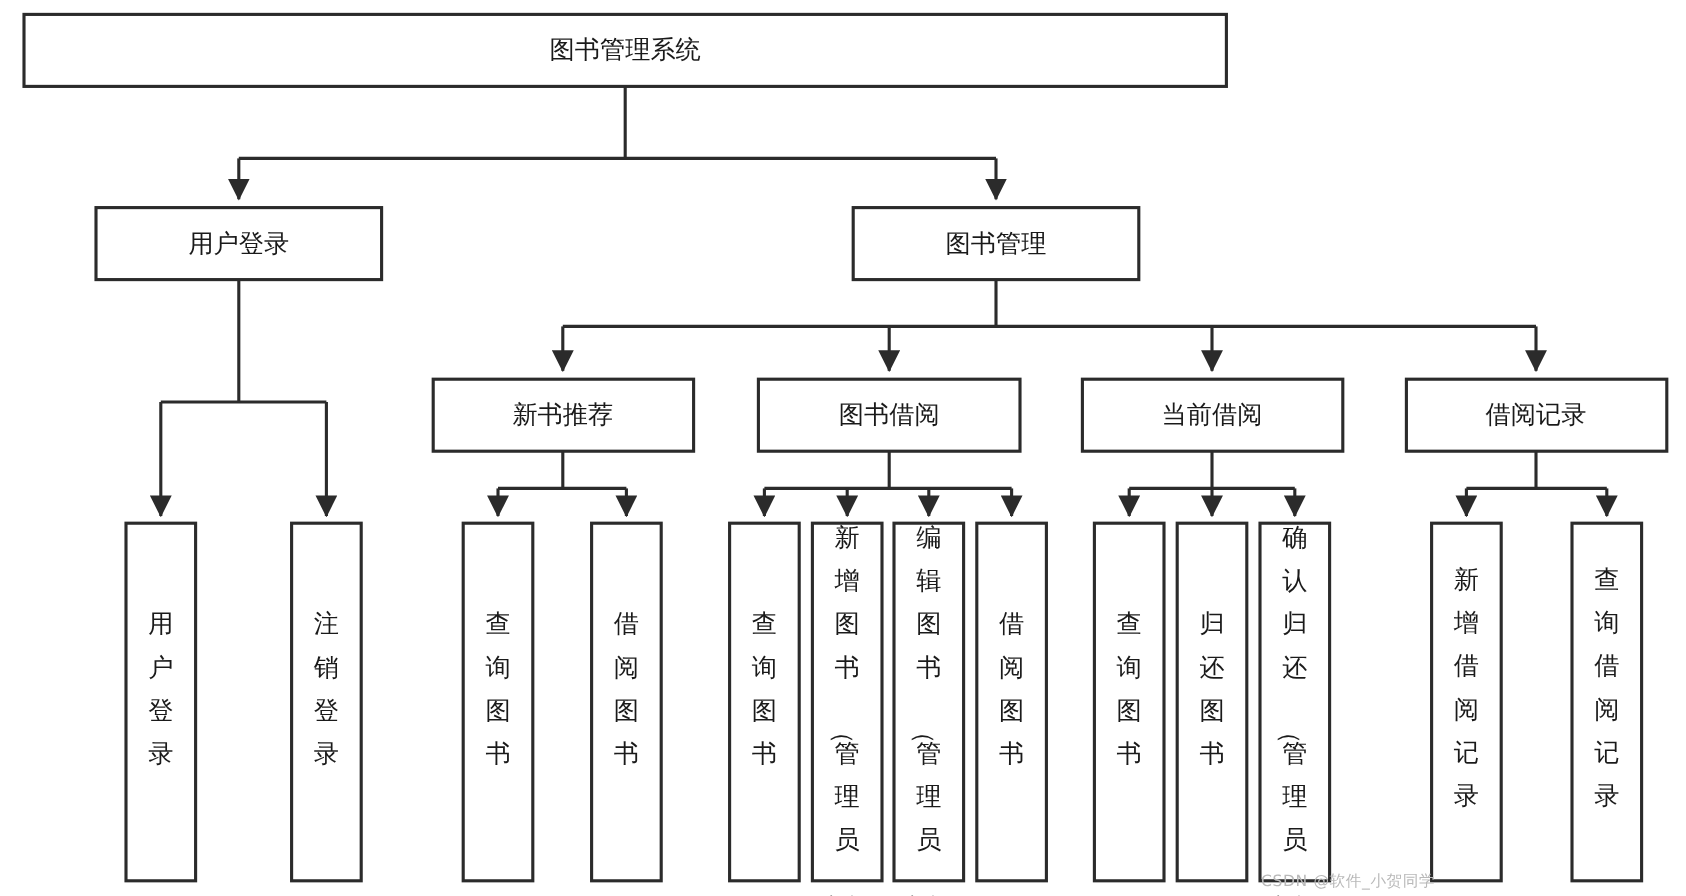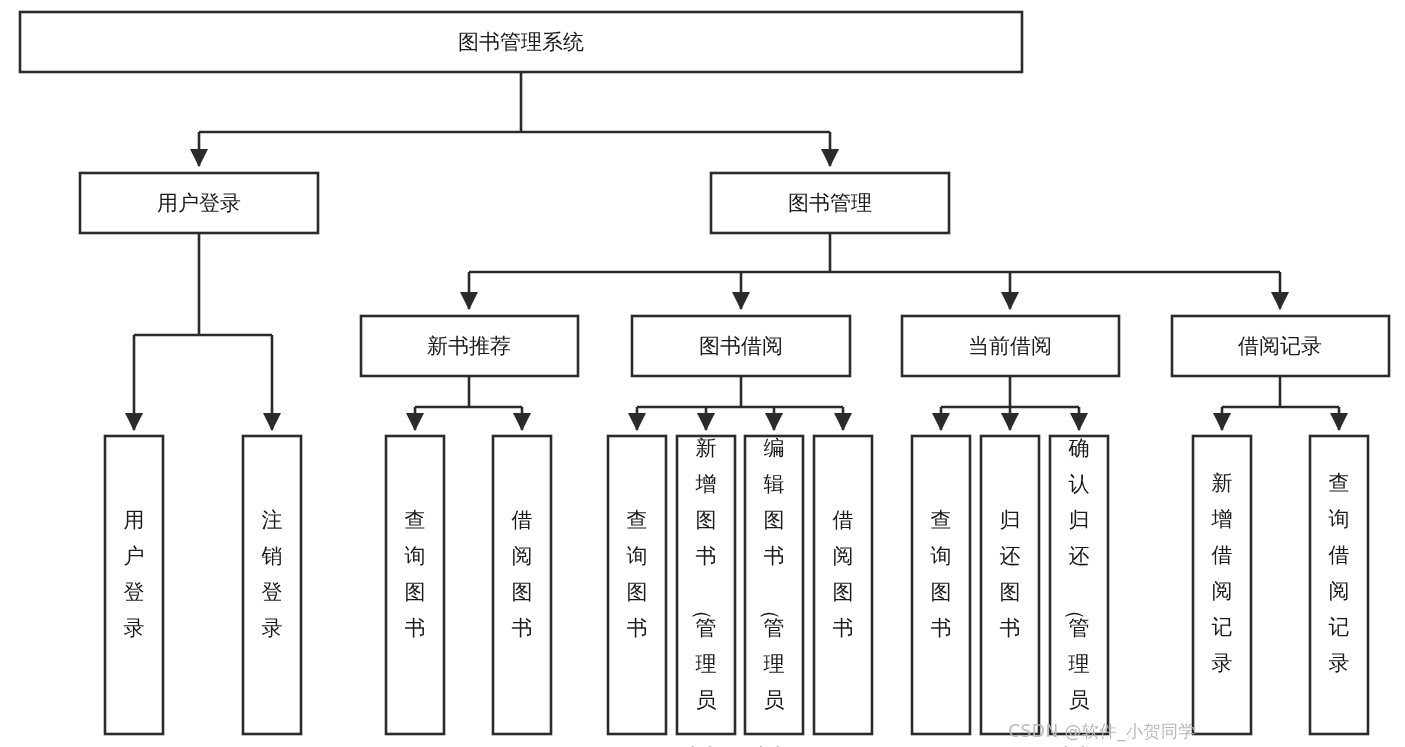--- a/index.html
+++ b/index.html
@@ -53,21 +53,21 @@
   }
   .arrowhead {
     fill: #2b2b2b;
     stroke: none;
   }
   .watermark {
     position: absolute;
     right: 14px;
     bottom: 4px;
     font-family: "DejaVu Sans", "Liberation Sans", sans-serif;
-    font-size: 17px;
+    font-size: 13px;
     color: #b9b9b9;
     white-space: nowrap;
     letter-spacing: 0.5px;
     pointer-events: none;
   }
 </style>
 </head>
 <body>
 
 <div id="diagram-root">

